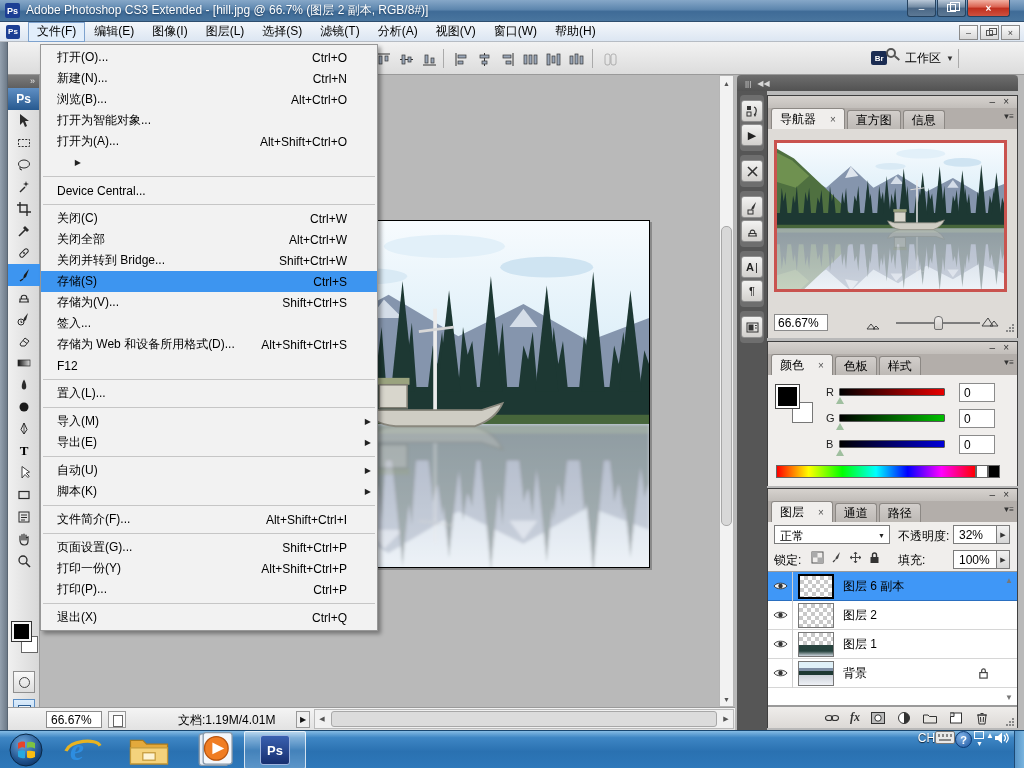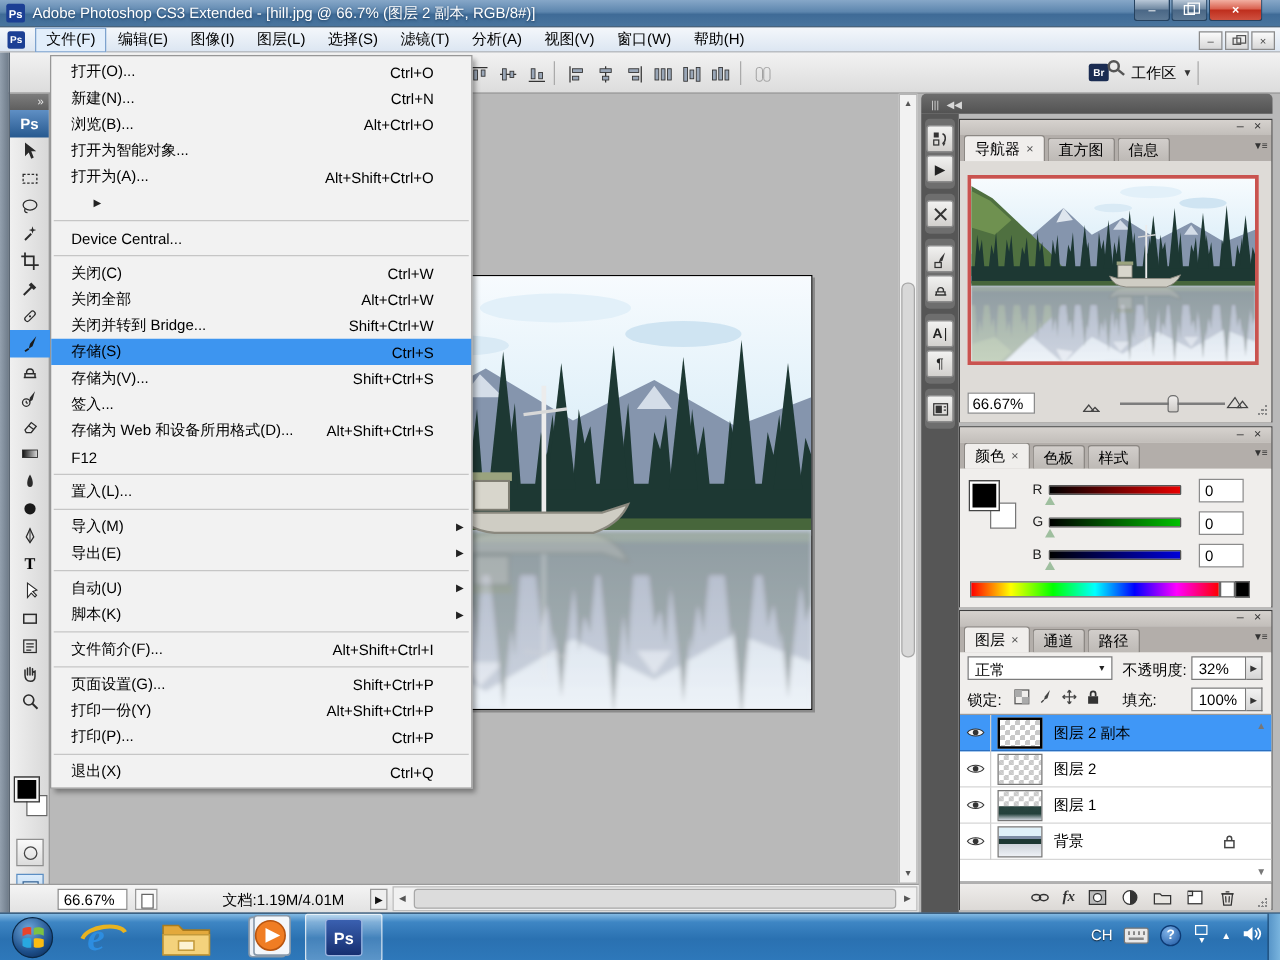--- a/index.html
+++ b/index.html
@@ -123,21 +123,21 @@
     background:linear-gradient(180deg,#f2f2f1,#d2d0cd); display:flex; align-items:center; justify-content:center;
     font-size:11px; color:#222; }
   .dock-btn svg { width:15px; height:15px; }
 
   
   .panel { position:absolute; left:767px; width:251px; background:#eceae7; border:1px solid #3f3f3f; }
   .p-titlestrip { height:12px; background:linear-gradient(180deg,#d6d2ce,#c2beba); position:relative; }
   .p-mini { position:absolute; top:0; font-size:10px; color:#333; line-height:11px; }
   .p-min { right:22px; } .p-close { right:8px; }
   .p-tabs { height:21px; background:#b3aeaa; display:flex; align-items:flex-end; padding-left:3px; position:relative; }
-  .ptab { height:19px; padding:4px 8px; display:flex; align-items:center; gap:5px; margin-right:2px;
+  .ptab { height:19px; padding:4px 8px; display:flex; align-items:center; gap:14px; margin-right:2px;
     background:linear-gradient(180deg,#d2cecb,#bdb9b5); border:1px solid #8c8884; border-bottom:none; border-radius:3px 3px 0 0; font-size:12px; }
   .ptab.active { background:#f0eeec; height:21px; }
   .ptab .tabx { font-size:10px; color:#555; }
   .p-menu { position:absolute; right:4px; top:4px; font-size:8px; color:#333; letter-spacing:-1px; }
   .p-body { position:relative; background:#f0eeec; }
 
   
   .nav-body { height:209px; background:#dedbd7; }
   .nav-thumb { position:absolute; left:6px; top:11px; width:233px; height:152px; border:3px solid #c9534f; background:#fff; }
   .nav-foot { position:absolute; left:0; bottom:4px; width:100%; height:22px; }
@@ -209,21 +209,21 @@
   .taskbar { position:absolute; left:0; top:730px; width:1024px; height:38px;
     background:linear-gradient(180deg,#85bbe4 0%,#3e86c4 18%,#2a71b1 55%,#2e78ba 100%); border-top:1px solid #17456f; }
   .orb { position:absolute; left:8px; top:1px; width:36px; height:36px; }
   .tb-ico { position:absolute; top:3px; width:42px; height:32px; display:flex; align-items:center; justify-content:center; }
   .ie-i { left:62px; } .fold-i { left:128px; } .wmp-i { left:194px; }
   .ps-task { position:absolute; left:244px; top:0; width:62px; height:38px;
     background:linear-gradient(180deg,rgba(255,255,255,.45),rgba(255,255,255,.12) 50%,rgba(255,255,255,.22));
     border:1px solid rgba(255,255,255,.75); border-radius:2px; display:flex; align-items:center; justify-content:center; }
   .ps-sq { width:30px; height:30px; background:linear-gradient(180deg,#3a60b0,#162f70); border:1px solid #9db4e0; border-radius:3px;
     color:#fff; font-weight:bold; font-size:13px; display:flex; align-items:center; justify-content:center; }
-  .tray { position:absolute; right:14px; top:0; height:34px; display:flex; align-items:center; gap:9px; color:#fff; }
+  .tray { position:absolute; right:14px; top:0; height:34px; display:flex; align-items:flex-start; color:#fff; }
   .tray .ch { font-size:12px; text-shadow:0 1px 1px #123; }
   .kbd-ico { width:20px; height:13px; background:#e8e8e8; border:1px solid #777; border-radius:2px; position:relative; }
   .kbd-ico:before { content:""; position:absolute; left:2px; top:2px; width:14px; height:3px;
     background:repeating-linear-gradient(90deg,#888 0 2px,transparent 2px 4px); }
   .kbd-ico:after { content:""; position:absolute; left:3px; bottom:2px; width:12px; height:2px; background:#888; }
   .q-ico { width:17px; height:17px; border-radius:50%; background:radial-gradient(circle at 35% 30%,#7fb2e8,#1c56a0); border:1px solid #0d3a74;
     color:#fff; font-size:11px; font-weight:bold; display:flex; align-items:center; justify-content:center; }
   .flag-ico { position:relative; width:14px; height:16px; }
   .flag-ico .w { position:absolute; left:2px; top:0; width:10px; height:8px; border:1px solid #fff; }
   .flag-ico .d { position:absolute; left:4px; bottom:0; font-size:7px; color:#fff; }
@@ -935,21 +935,21 @@
       </div>
       <div class="laylist">
         <div class="lrow sel">
           <span class="eyecell">
               <svg viewBox="0 0 16 10">
                 <path d="M1,5 C4,1 12,1 15,5 C12,9 4,9 1,5 Z" fill="#f5f5f5" stroke="#333"></path>
                 <circle cx="8" cy="5" r="2.4" fill="#333"></circle>
               </svg>
             </span>
           <span class="lthumb checker"></span>
-          <span class="lname">图层 2 副本</span>
+          <span class="lname">图层 6 副本</span>
           <span class="list-arr" style="top:4px">▲</span>
         </div>
         <div class="lrow">
           <span class="eyecell">
               <svg viewBox="0 0 16 10">
                 <path d="M1,5 C4,1 12,1 15,5 C12,9 4,9 1,5 Z" fill="#f5f5f5" stroke="#333"></path>
                 <circle cx="8" cy="5" r="2.4" fill="#333"></circle>
               </svg>
             </span>
           <span class="lthumb checker"></span>

